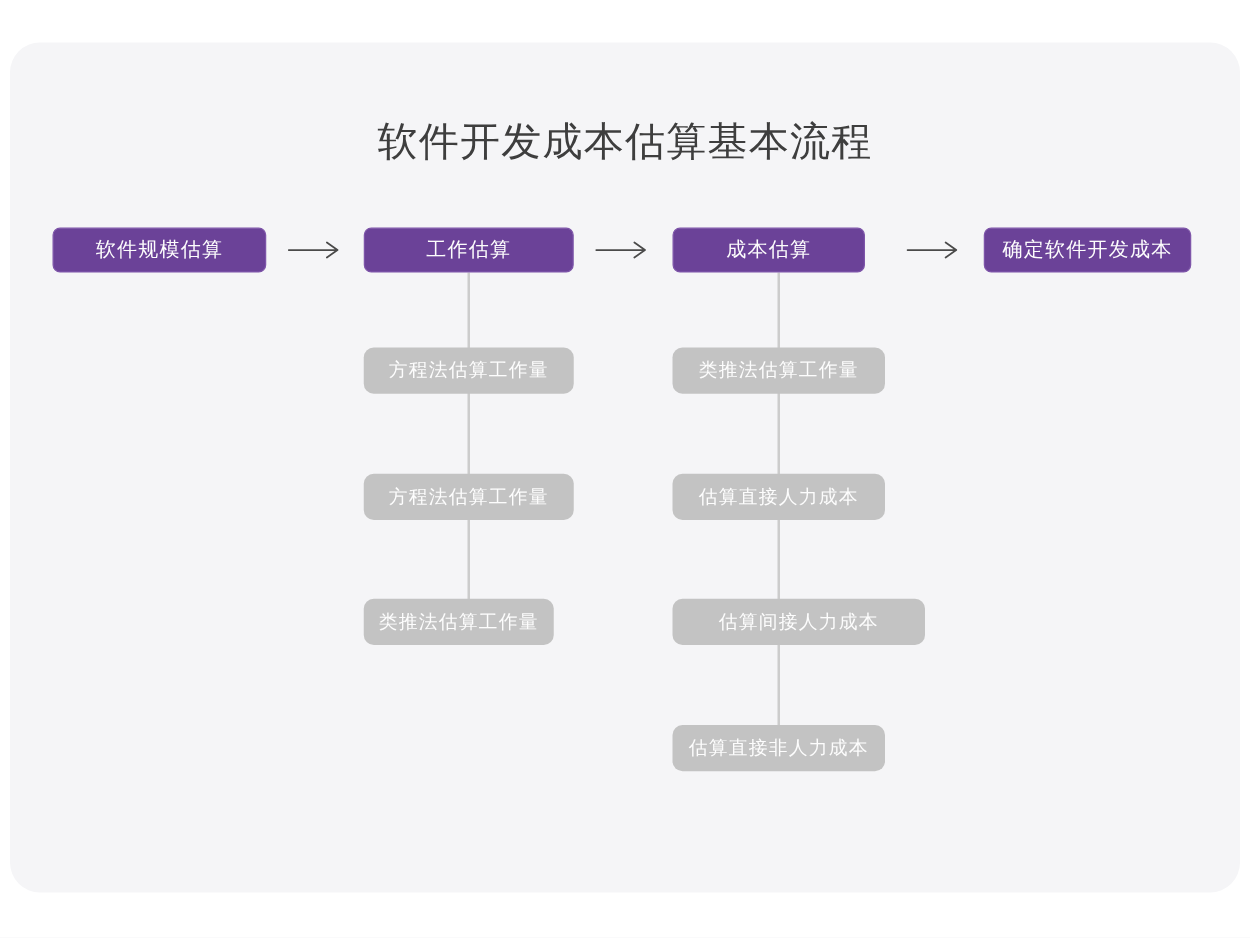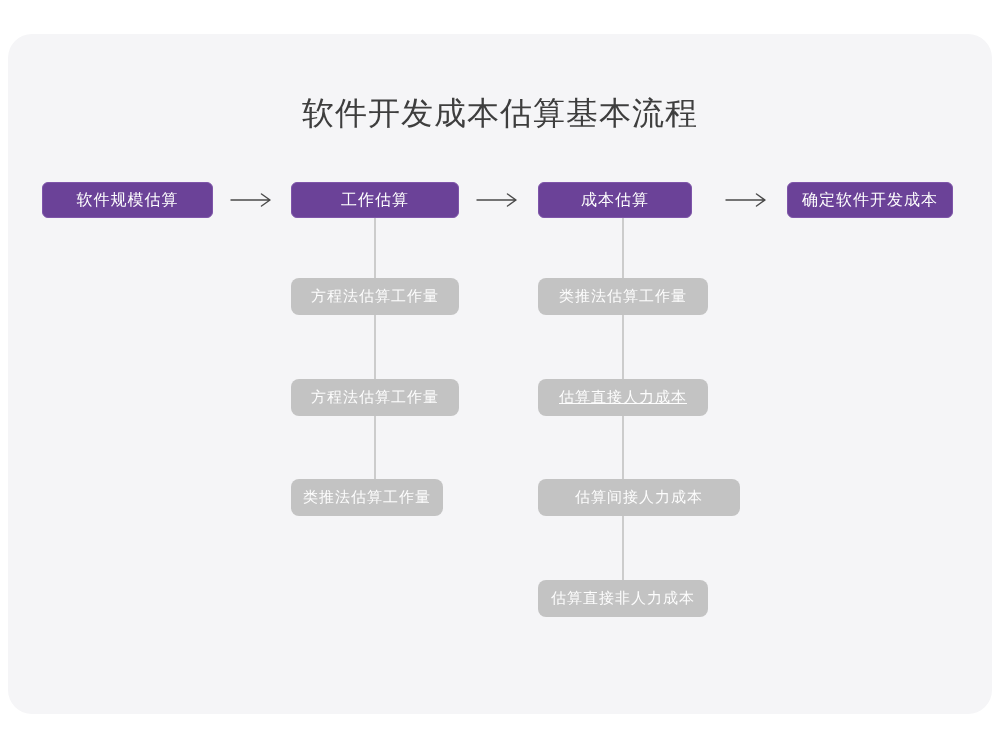--- a/index.html
+++ b/index.html
@@ -107,15 +107,15 @@
     </svg>
 </div>
 
 <div class="node primary-node" style="left:787px; width:166px;">确定软件开发成本</div>
 
 <div class="node sub-node" style="left:291px; top:278px; width:168px;">方程法估算工作量</div>
 <div class="node sub-node" style="left:291px; top:379px; width:168px;">方程法估算工作量</div>
 <div class="node sub-node" style="left:291px; top:479px; width:152px;">类推法估算工作量</div>
 
 <div class="node sub-node" style="left:538px; top:278px; width:170px;">类推法估算工作量</div>
-<div class="node sub-node" style="left:538px; top:379px; width:170px;text-decoration:underline;">估算直接人力成本</div>
+<div class="node sub-node" style="left:538px; top:379px; width:170px;">估算直接人力成本</div>
 <div class="node sub-node" style="left:538px; top:479px; width:202px;">估算间接人力成本</div>
 <div class="node sub-node" style="left:538px; top:580px; width:170px;">估算直接非人力成本</div>
 
 </body></html>

